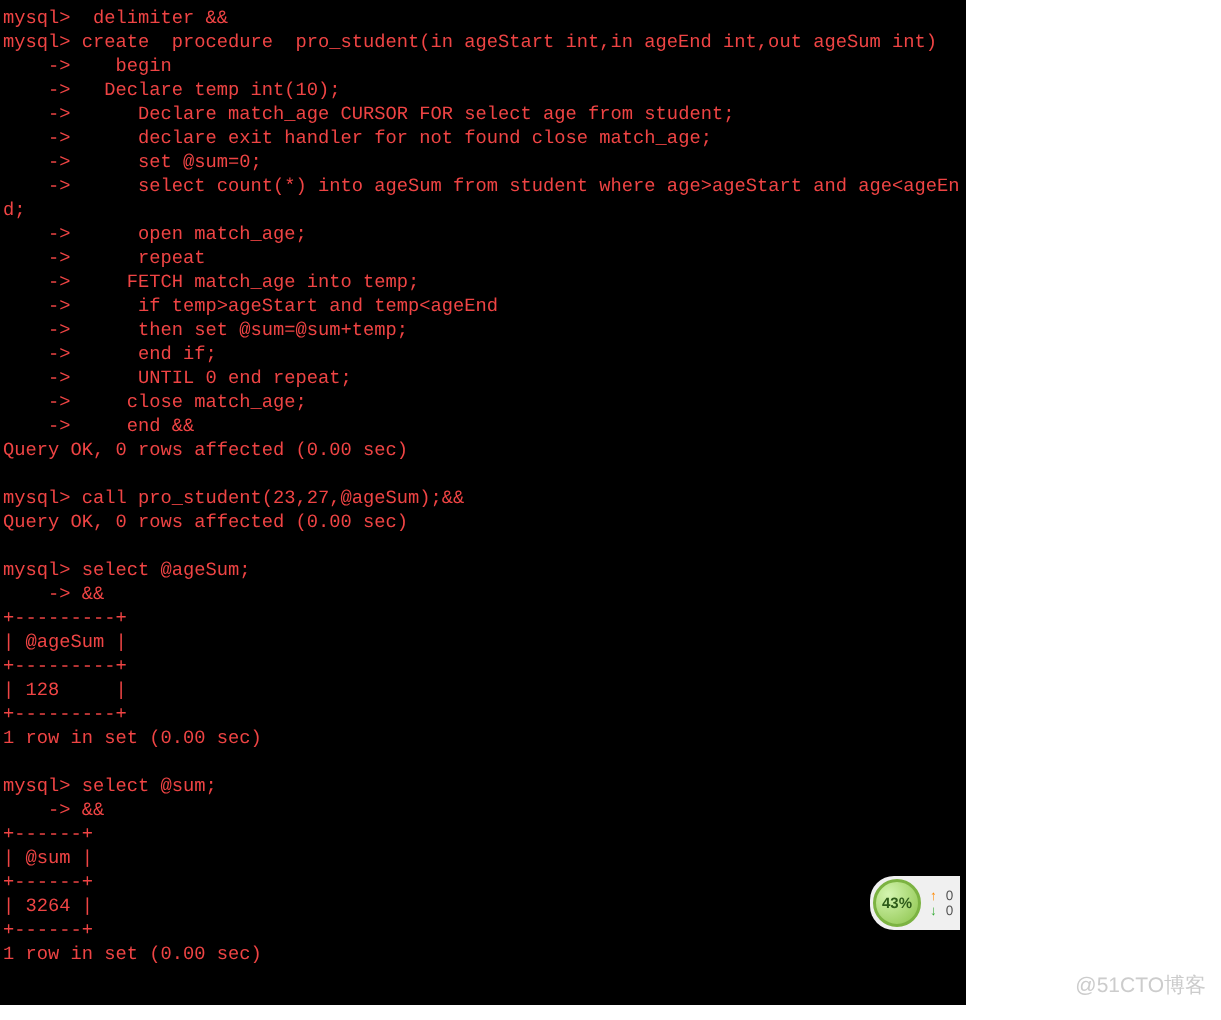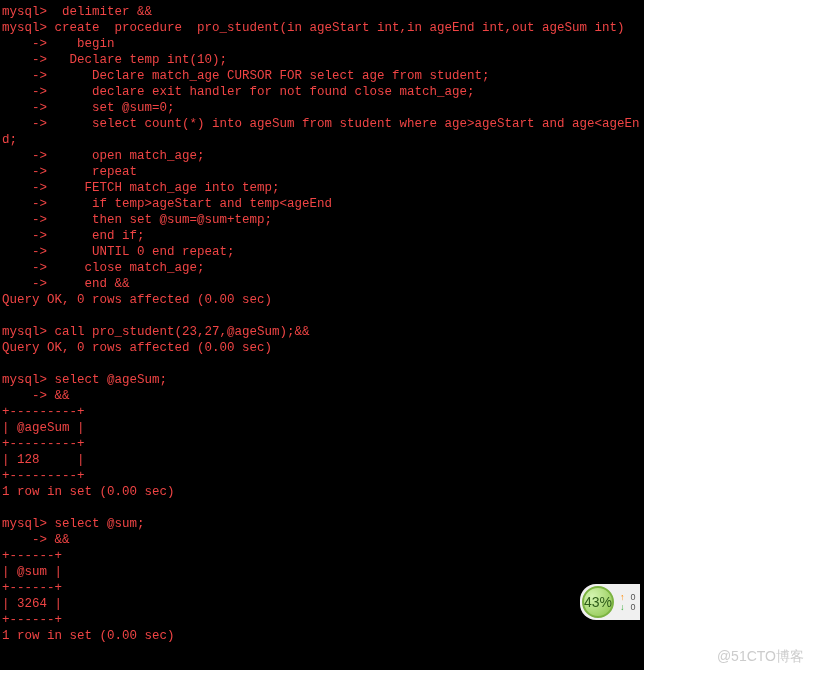--- a/index.html
+++ b/index.html
@@ -47,22 +47,22 @@
     }
     .circle {
       width: 32px;
       height: 32px;
       border-radius: 50%;
       background: radial-gradient(circle at 30% 30%, #d4f5b0, #8bc34a);
       border: 2px solid #7cb342;
       display: flex;
       align-items: center;
       justify-content: center;
-      font-size: 14px;
-      font-weight: normal;
+      font-size: 10px;
+      font-weight: bold;
       color: #2e5c1a;
       font-family: Arial, sans-serif;
     }
     .arrows {
       display: flex;
       flex-direction: column;
       font-size: 9px;
       line-height: 10px;
       font-family: Arial, sans-serif;
     }

